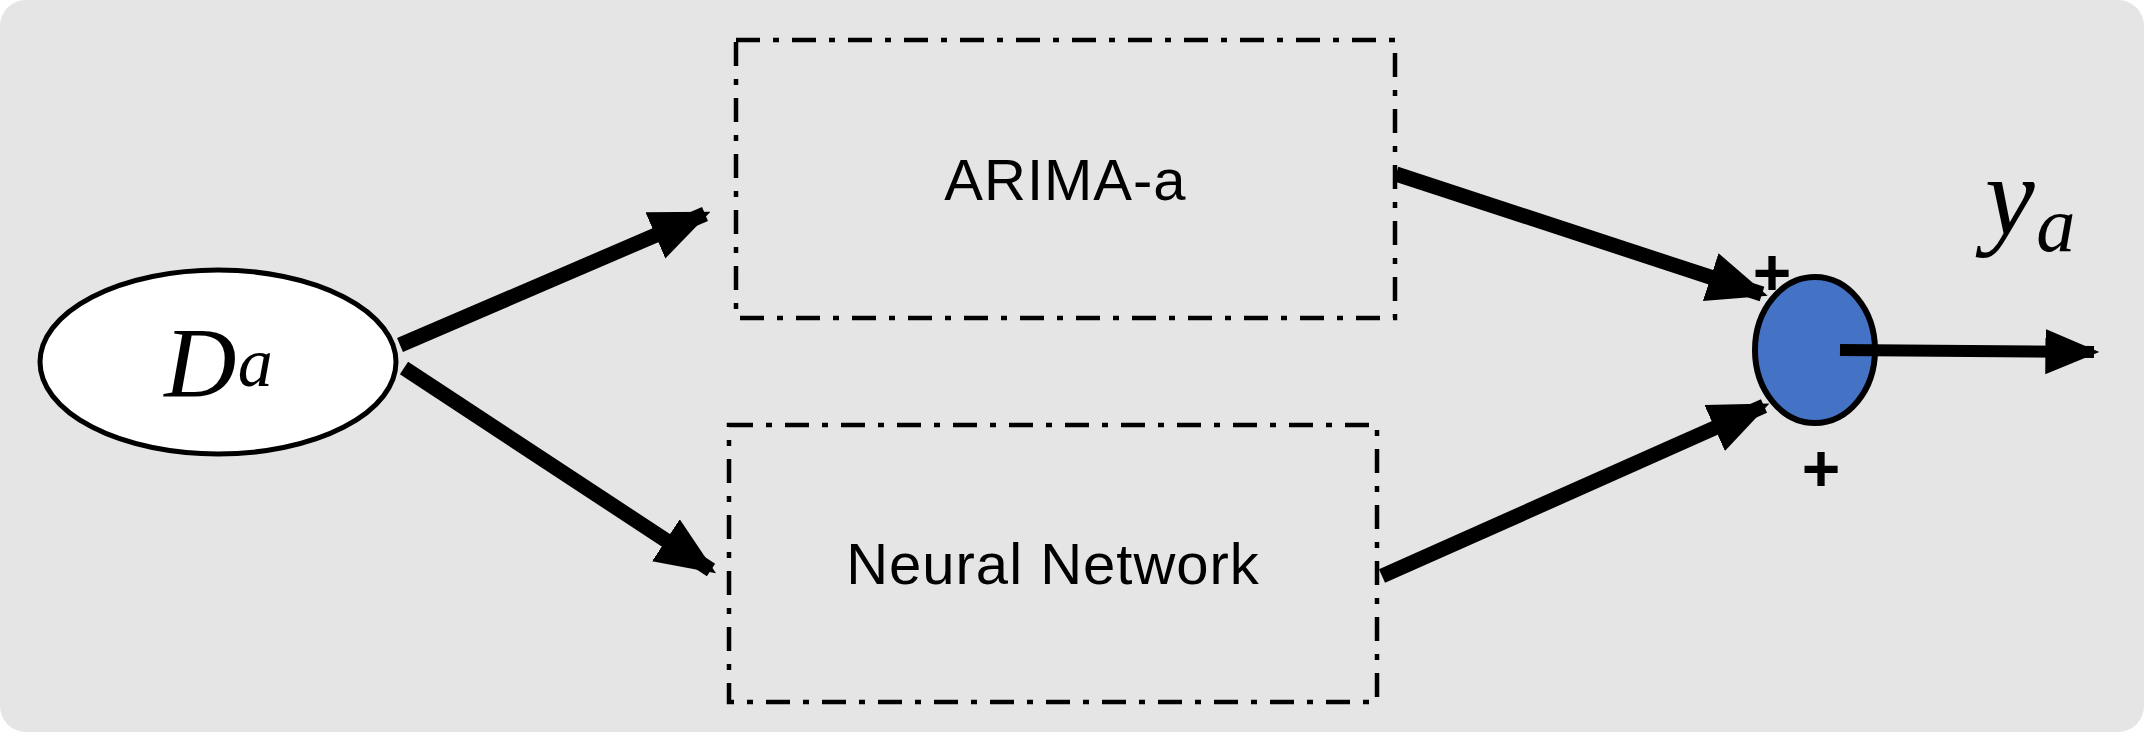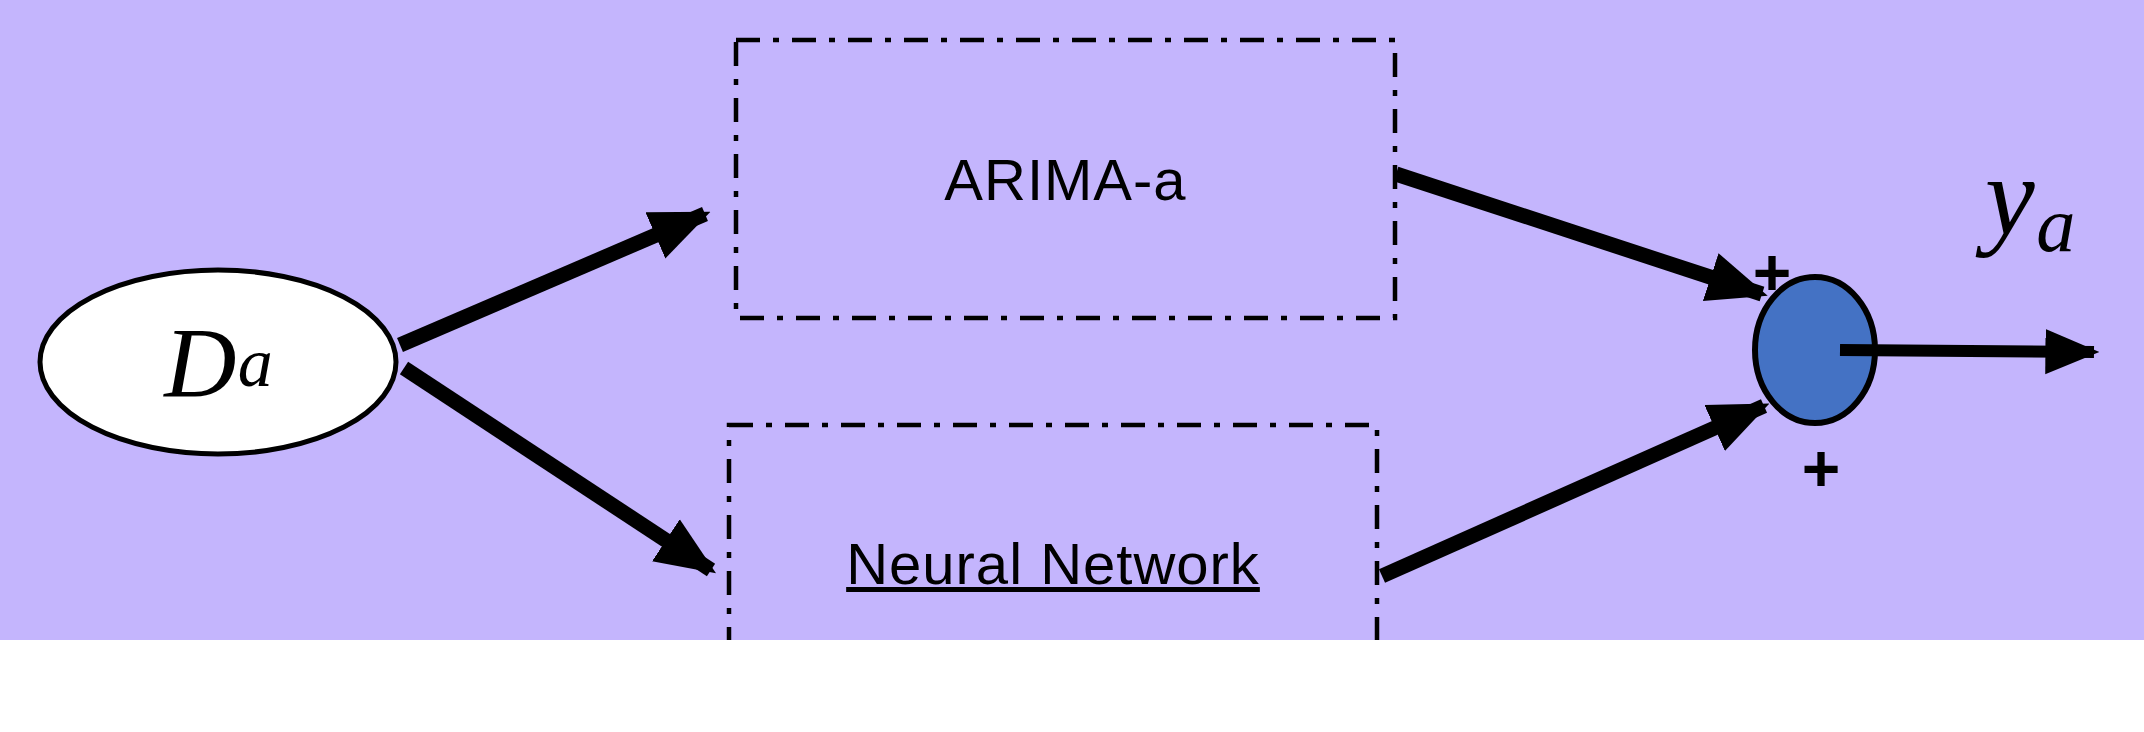--- a/index.html
+++ b/index.html
@@ -1,40 +1,41 @@
 <!DOCTYPE html>
 <html><head>
 <meta charset="utf-8">
 <style>
   html, body { margin: 0; padding: 0; background: #ffffff; }
   .canvas {
     position: relative;
     width: 2144px;
-    height: 640px;
-    background: #c4b5fd;
+    height: 732px;
+    background: #e5e5e5;
     font-family: "Liberation Sans", sans-serif;
     overflow: hidden;
+    border-radius: 26px;
   }
   .canvas svg.layer {
     position: absolute;
     left: 0; top: 0;
     width: 2144px; height: 732px;
   }
   .box-label {
     position: absolute;
     display: flex;
     align-items: center;
     justify-content: center;
     font-size: 58px;
     color: #000000;
     letter-spacing: 1px;
     user-select: none;
   }
   .arima-label { left: 736px; top: 40px;  width: 659px; height: 278px; }
-  .nn-label    { left: 729px; top: 425px; width: 648px; height: 277px; text-decoration: underline; }
+  .nn-label    { left: 729px; top: 425px; width: 648px; height: 277px; }
   .math {
     font-family: "Liberation Serif", "DejaVu Serif", serif;
     font-style: italic;
     color: #000000;
     line-height: 1;
     user-select: none;
     text-align: right;
   }
   .math sub {
     font-size: 0.7em;

